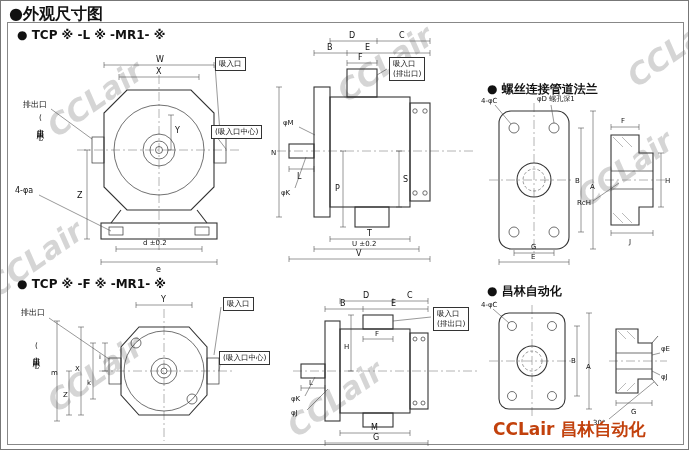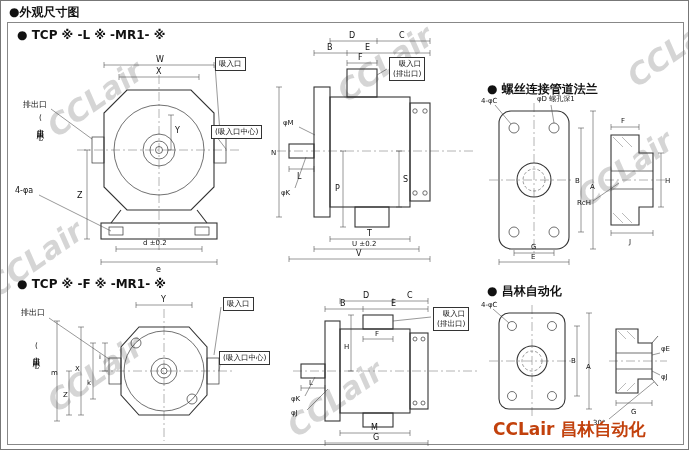--- a/index.html
+++ b/index.html
@@ -1,26 +1,26 @@
 <!DOCTYPE html>
 <html><head>
 <meta charset="utf-8">
 <style>
   html,body{margin:0;padding:0;background:#fff;}
   #canvas{position:relative;width:689px;height:450px;background:#fff;
           font-family:"DejaVu Sans",sans-serif;overflow:hidden;
           border:1px solid #777;box-sizing:border-box;}
-  .ttl{position:absolute;left:8px;top:3px;font-size:12px;font-weight:bold;color:#111;white-space:nowrap;text-align:center;}
+  .ttl{position:absolute;left:8px;top:3px;font-size:16px;font-weight:bold;color:#111;white-space:nowrap;text-align:center;}
   .frame{position:absolute;left:6px;top:21px;width:675px;height:421px;border:1px solid #888;}
   .sec-h{position:absolute;font-size:12px;font-weight:bold;color:#111;white-space:nowrap;}
   .wm{position:absolute;color:rgba(178,178,178,.55);font-size:30px;font-weight:bold;
       font-style:italic;transform:rotate(-35deg);pointer-events:none;white-space:nowrap;z-index:0;}
   .logo{position:absolute;font-size:17px;font-weight:bold;color:#c2410c;white-space:nowrap;z-index:3;}
   .boxlbl{position:absolute;border:1px solid #333;background:#fff;font-size:7.5px;line-height:1.3;
-          padding:1px 3px;text-align:right;color:#111;z-index:2;white-space:nowrap;}
+          padding:1px 3px;text-align:left;color:#111;z-index:2;white-space:nowrap;}
   .vtext{position:absolute;writing-mode:vertical-rl;text-orientation:upright;font-size:7.5px;
          color:#111;letter-spacing:1px;z-index:2;}
   svg{position:absolute;overflow:visible;z-index:1;}
   svg text{font-size:8px;fill:#111;font-family:"DejaVu Sans",sans-serif;}
   svg .t7{font-size:7px;}
   .ol{fill:none;stroke:#333;stroke-width:1.1;}
   .ol2{fill:none;stroke:#333;stroke-width:0.7;}
   .dim{fill:none;stroke:#444;stroke-width:0.55;}
   .cl{fill:none;stroke:#777;stroke-width:0.55;stroke-dasharray:9 3 2 3;}
   .dash{fill:none;stroke:#555;stroke-width:0.6;stroke-dasharray:3 2;}

